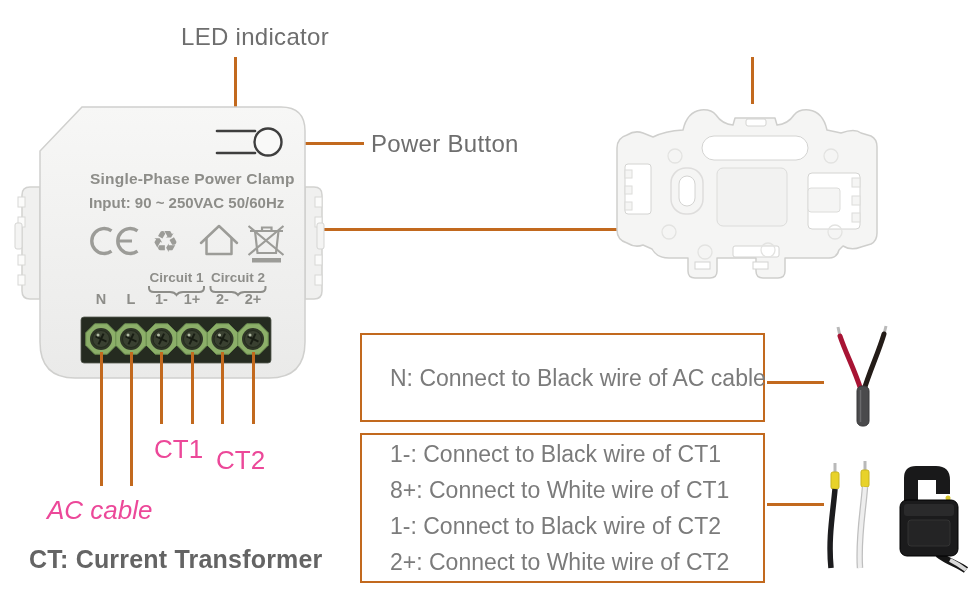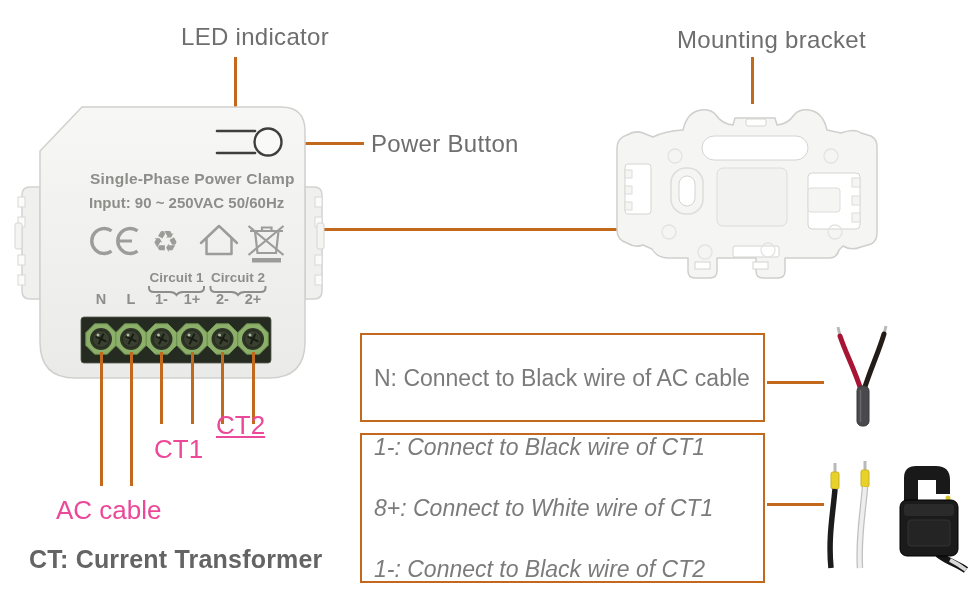--- a/index.html
+++ b/index.html
@@ -9,37 +9,36 @@
   }
   .lbl{position:absolute;color:#6E6E6E;font-size:24px;letter-spacing:.3px;white-space:nowrap;}
   .small-lbl{position:absolute;color:#ec4899;font-size:26px;white-space:nowrap;}
   .note-lbl{position:absolute;color:#646464;font-size:25px;font-weight:700;letter-spacing:.2px;white-space:nowrap;}
   .oline{position:absolute;background:#C2691E;}
   .oline.v{width:3px;}
   .oline.h{height:3px;}
   .infobox{
     position:absolute;border:2px solid #C2691E;background:#ffffff;
     display:flex;flex-direction:column;justify-content:center;
-    padding-left:12px;box-sizing:border-box;color:#7B7B7B;gap:25px;
+    padding-left:28px;box-sizing:border-box;color:#7B7B7B;
   }
   .infobox .row{white-space:nowrap;}
   .box-ac{left:360px;top:333px;width:405px;height:89px;font-size:23px;}
   .box-ac .row{line-height:38px;}
-  .box-ct{left:360px;top:433px;width:405px;height:150px;font-size:23px;font-style:italic;}
+  .box-ct{left:360px;top:433px;width:405px;height:150px;font-size:23px;}
   .box-ct .row{line-height:36px;}
   svg{position:absolute;overflow:visible;}
   svg text{font-family:"Liberation Sans",sans-serif;}
 </style>
 </head>
 <body>
 
 <div class="stage">
 
   <div class="lbl" style="left:181px;top:23px;">LED indicator</div>
-  <div class="lbl" style="left:677px;top:26px;">Mounting bracket</div>
   <div class="lbl" style="left:371px;top:130px;">Power Button</div>
 
   <div class="oline v" style="left:234px;top:57px;height:72px;"></div>
   <div class="oline h" style="left:269px;top:142px;width:95px;"></div>
   <div class="oline v" style="left:751px;top:57px;height:47px;"></div>
   <div class="oline h" style="left:320px;top:228px;width:297px;"></div>
 
   <svg style="left:15px;top:95px;" width="312" height="295" viewBox="0 0 312 295">
     <defs>
       <linearGradient id="bodyGrad" x1="0" y1="0" x2="0" y2="1">
@@ -134,22 +133,22 @@
   </svg>
 
   <div class="oline v" style="left:100px;top:352px;height:134px;"></div>
   <div class="oline v" style="left:130px;top:352px;height:134px;"></div>
   <div class="oline v" style="left:160px;top:352px;height:72px;"></div>
   <div class="oline v" style="left:191px;top:352px;height:72px;"></div>
   <div class="oline v" style="left:221px;top:352px;height:72px;"></div>
   <div class="oline v" style="left:252px;top:352px;height:72px;"></div>
 
   <div class="small-lbl" style="left:154px;top:434px;">CT1</div>
-  <div class="small-lbl" style="left:216px;top:410px;text-decoration:underline;">CT2</div>
-  <div class="small-lbl" style="left:56px;top:495px;">AC cable</div>
+  <div class="small-lbl" style="left:216px;top:445px;">CT2</div>
+  <div class="small-lbl" style="left:47px;top:495px;font-style:italic;">AC cable</div>
   <div class="note-lbl" style="left:29px;top:545px;">CT: Current Transformer</div>
 
   <svg style="left:605px;top:100px;" width="285" height="185" viewBox="0 0 285 185">
     <path d="M78 30 Q82 12 96 10 Q106 9 111 15 Q117 24 128 25 L130 18 H170 L172 25 Q183 24 189 15 Q194 9 204 10 Q218 12 222 30
              L236 33 Q250 28 256 33 L266 36 Q272 39 272 47 V133 Q272 141 266 144 L256 147 Q246 151 238 146 L234 150 Q232 158 224 158
              H180 V171 Q180 178 173 178 H158 Q151 178 151 171 V158 H112 V171 Q112 178 105 178 H90 Q83 178 83 171 V158 H64 Q52 158 47 149
              L38 145 Q30 148 22 143 Q12 140 12 130 V48 Q12 38 22 35 Q30 30 38 33 L48 37 Q60 31 78 30 Z" fill="#f5f5f4" stroke="#cfcfcd" stroke-width="1.5" stroke-linejoin="round"></path>
 
     <rect x="141" y="19" width="20" height="7" rx="2" fill="#ffffff" stroke="#d4d4d2"></rect>
 
@@ -189,20 +188,21 @@
     </g>
   </svg>
 
   <div class="infobox box-ac">
     <div class="row">N: Connect to Black wire of AC cable</div>
   </div>
   <div class="infobox box-ct">
     <div class="row">1-: Connect to Black wire of CT1</div>
     <div class="row">8+: Connect to White wire of CT1</div>
     <div class="row">1-: Connect to Black wire of CT2</div>
+    <div class="row">2+: Connect to White wire of CT2</div>
   </div>
   <div class="oline h" style="left:767px;top:381px;width:57px;"></div>
   <div class="oline h" style="left:767px;top:503px;width:57px;"></div>
 
   <svg style="left:820px;top:322px;" width="85" height="108" viewBox="0 0 85 108">
     <line x1="18" y1="5" x2="20" y2="14" stroke="#b9b9b9" stroke-width="3"></line>
     <line x1="66" y1="4" x2="64" y2="12" stroke="#b9b9b9" stroke-width="3"></line>
     <path d="M20 14 C26 32 34 46 41 68" fill="none" stroke="#A81434" stroke-width="5" stroke-linecap="round"></path>
     <path d="M64 12 C58 32 50 48 44 68" fill="none" stroke="#241C18" stroke-width="5" stroke-linecap="round"></path>
     <rect x="37" y="64" width="12" height="40" rx="5" fill="#4a4a4c" stroke="#38383a"></rect>

